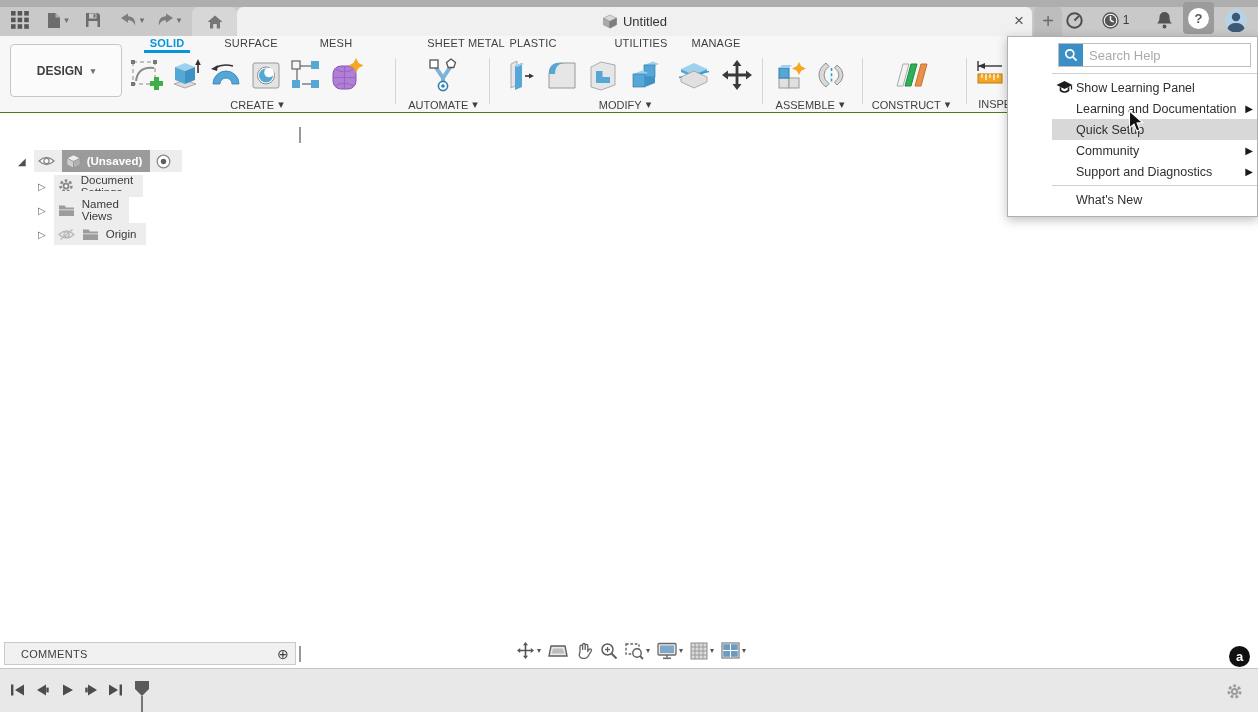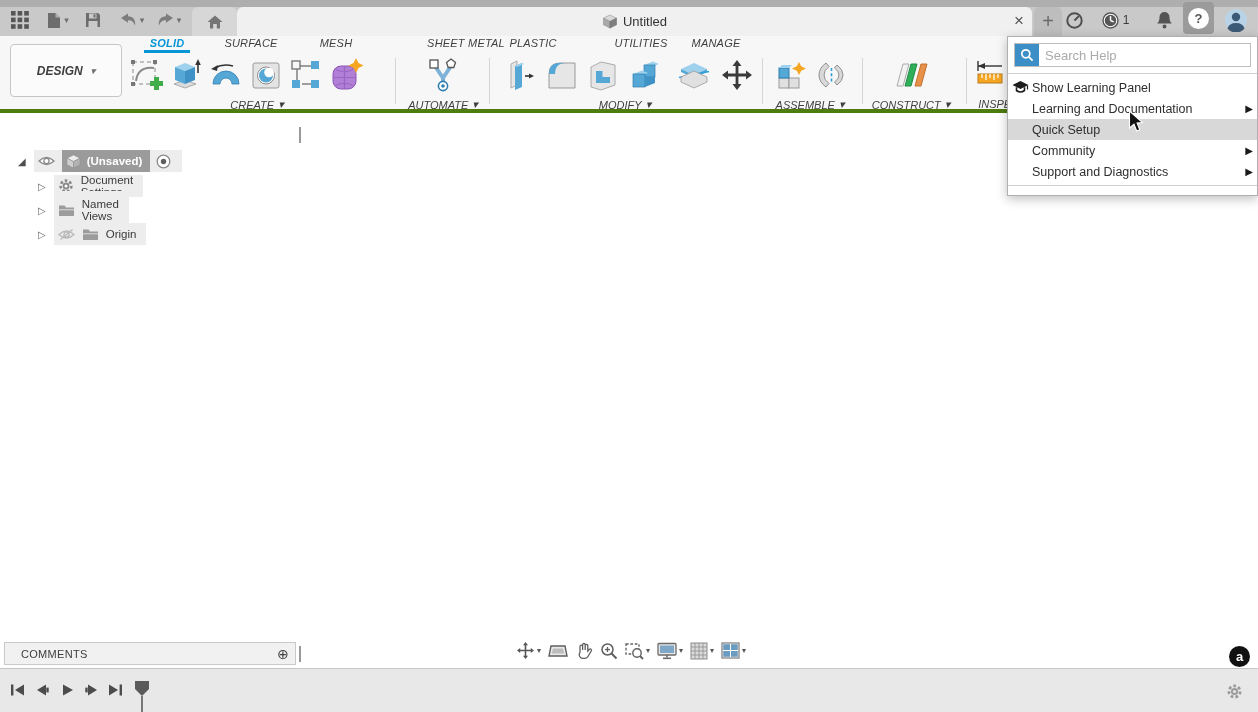--- a/index.html
+++ b/index.html
@@ -15,21 +15,21 @@
   .home-tab { position:absolute; left:192px; top:7px; width:45px; height:29px; background:#d7d7d7; border-radius:6px 6px 0 0; display:flex; align-items:center; justify-content:center; }
   .doc-tab { position:absolute; left:237px; top:7px; width:795px; height:29px; background:#f0f0f0; border-radius:6px 6px 0 0; display:flex; align-items:center; }
   .doc-tab-title { position:absolute; left:50%; transform:translateX(-50%); display:flex; align-items:center; gap:6px; font-size:13px; color:#333; }
   .doc-close { position:absolute; right:8px; top:3px; font-size:17px; color:#555; cursor:pointer; line-height:22px; }
   .newtab-btn { position:absolute; left:1034px; top:7px; width:28px; height:29px; background:#bdbdbd; border-radius:5px 5px 0 0; display:flex; align-items:center; justify-content:center; font-size:20px; color:#6a6a6a; cursor:pointer; }
   .job-badge { font-size:12px; color:#3d3d3d; margin-left:3px; }
   .help-active { position:absolute; left:1183px; top:2px; width:31px; height:32px; background:#9b9b9b; border-radius:4px; display:flex; align-items:center; justify-content:center; cursor:pointer; }
   .help-circle { width:21px; height:21px; background:#fff; border-radius:50%; display:flex; align-items:center; justify-content:center; font-size:13px; font-weight:bold; color:#555; }
 
   
-  .ribbon { position:absolute; left:0; top:36px; width:1120px; height:77px; background:#f7f7f7; border-bottom:4px solid #4d7c0f;font-style:italic; }
+  .ribbon { position:absolute; left:0; top:36px; width:1120px; height:77px; background:#f7f7f7; border-bottom:1px solid #4d7c0f; }
   .rtab { position:absolute; top:0; transform:translateX(-50%); font-size:11px; color:#3f3f3f; letter-spacing:.2px; height:17px; line-height:15px; cursor:pointer; white-space:nowrap; }
   .rtab.active { color:#0696d7; font-weight:bold; }
   .rtab-underline { position:absolute; top:14px; transform:translateX(-50%); width:46px; height:3px; background:#0696d7; }
   .design-btn { position:absolute; left:10px; top:8px; width:112px; height:53px; background:#fbfbfb; border:1px solid #c6c6c6; border-radius:4px; display:flex; align-items:center; justify-content:center; gap:5px; font-size:12px; font-weight:bold; color:#3f3f3f; cursor:pointer; }
   .tool { position:absolute; top:20px; width:38px; height:38px; transform:translateX(-50%); display:flex; align-items:center; justify-content:center; cursor:pointer; border-radius:3px; }
   .group-label { position:absolute; top:62px; transform:translateX(-50%); font-size:11px; color:#3f3f3f; white-space:nowrap; cursor:pointer; display:flex; align-items:center; gap:4px; }
   .rib-divider { position:absolute; top:22px; width:1px; height:46px; background:#d6d6d6; }
 
   
   .panel-header { position:absolute; left:4px; width:292px; height:23px; background:#f1f1f1; border:1px solid #c9c9c9; display:flex; align-items:center; font-size:11px; color:#3d3d3d; letter-spacing:.3px; }
@@ -49,21 +49,21 @@
   .nav-btn { display:flex; align-items:center; cursor:pointer; }
   .nav-caret { font-size:8px; color:#555; margin-left:2px; }
   .assistant { position:absolute; left:1229px; top:646px; width:21px; height:21px; border-radius:50%; background:#111; color:#fff; font-weight:bold; font-size:13px; display:flex; align-items:center; justify-content:center; cursor:pointer; }
 
   
   .timeline { position:absolute; left:0; top:668px; width:1258px; height:44px; background:#e8e8e8; border-top:1px solid #c6c6c6; }
   .tl-btn { position:absolute; top:14px; cursor:pointer; }
   .tl-gear { position:absolute; left:1226px; top:14px; cursor:pointer; }
 
   
-  .help-menu { position:absolute; left:1007px; top:36px; width:251px; background:#fff; border:1px solid #b0b0b0; box-shadow:0 3px 10px rgba(0,0,0,.25); z-index:50; padding-bottom:6px; }
+  .help-menu { position:absolute; left:1007px; top:36px; width:251px; background:#fff; border:1px solid #b0b0b0; box-shadow:0 3px 10px rgba(0,0,0,.25); z-index:50; padding-bottom:6px;padding-left:44px; }
   .hm-search { display:flex; margin:6px 6px 6px 6px; border:1px solid #bdbdbd; height:24px; }
   .hm-search-btn { width:24px; height:22px; background:#3b8fc6; display:flex; align-items:center; justify-content:center; cursor:pointer; flex:none; }
   .hm-input { border:none; outline:none; flex:1; font-size:13px; color:#444; padding:0 6px; font-family:"Liberation Sans",sans-serif; min-width:0; }
   .hm-input::placeholder { color:#aaa; }
   .hm-sep { height:1px; background:#cfcfcf; margin:3px 0; }
   .hm-item { position:relative; height:21px; display:flex; align-items:center; padding-left:24px; font-size:12.5px; color:#2e2e2e; cursor:pointer; }
   .hm-item.hl { background:#d8d8d8; }
   .hm-item .hm-ico { position:absolute; left:4px; top:3px; }
   .hm-arrow { position:absolute; right:4px; font-size:10px; color:#1a1a1a; }
   .cursor { position:absolute; left:1128px; top:110px; z-index:60; pointer-events:none; }
@@ -620,20 +620,23 @@
       <span class="hm-arrow">▶</span>
     </div>
 
     <div class="hm-item">
       <span>Support and Diagnostics</span>
       <span class="hm-arrow">▶</span>
     </div>
 
     <div class="hm-sep"></div>
 
+    <div class="hm-item">
+      <span>What's New</span>
+    </div>
 
   </div>
 
   <span class="cursor">
     <svg width="17" height="23" viewBox="0 0 17 23">
         <path d="M1.5 1 L1.5 18 L6 14.2 L8.7 21 L11.8 19.7 L9.1 13.1 L14.5 12.6 Z" fill="#111" stroke="#fff" stroke-width="1.1"></path>
       </svg>
   </span>
 
 </div>

